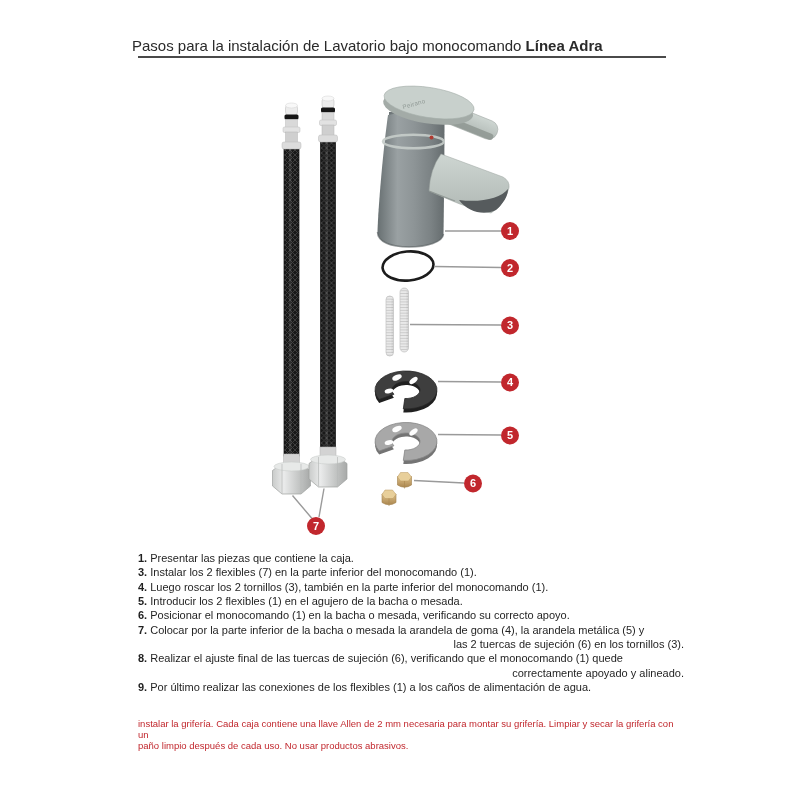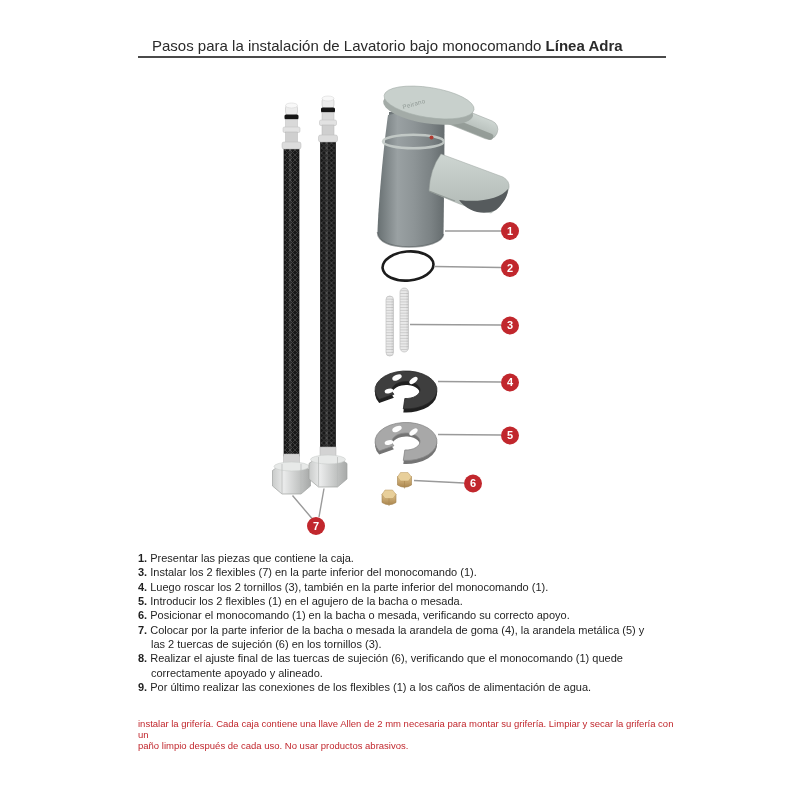--- a/index.html
+++ b/index.html
@@ -1,30 +1,30 @@
 <!DOCTYPE html>
 <html><head>
 <meta charset="utf-8">
 <style>
   html,body{margin:0;padding:0;}
   body{
     width:800px;height:800px;background:#ffffff;position:relative;
     font-family:"Liberation Sans",sans-serif;overflow:hidden;
   }
-  .title{position:absolute;left:152px;top:37px;font-size:15px;line-height:17px;color:#2a2a2a;white-space:nowrap;}
+  .title{position:absolute;left:132px;top:37px;font-size:15px;line-height:17px;color:#2a2a2a;white-space:nowrap;}
   .title .bold{font-weight:bold;}
   .rule{position:absolute;left:138px;top:56px;width:528px;height:2px;background:#4a4a4a;}
   svg.diagram{position:absolute;left:130px;top:80px;}
   svg text{font-family:"Liberation Sans",sans-serif;}
   .callout-num{font-size:11px;font-weight:bold;fill:#ffffff;text-anchor:middle;}
   .brand-txt{font-size:6.2px;fill:#929b97;letter-spacing:.3px;text-anchor:middle;}
   .steps{position:absolute;left:138px;top:551px;width:546px;color:#1f1f1f;font-size:11px;line-height:14.35px;}
   .step{padding-left:13px;text-indent:-13px;}
   .step .num{font-weight:bold;}
-  .step .cont{text-indent:0;}
+  .step .cont{text-indent:0;text-align:right;}
   .note{position:absolute;left:138px;top:719px;width:546px;color:#c1272d;font-size:9.5px;line-height:10.9px;}
   .note .label{font-weight:bold;}
 </style>
 </head>
 <body>
 
 <div class="title"><span>Pasos para la instalación de Lavatorio bajo monocomando </span><span class="bold">Línea Adra</span></div>
 <div class="rule"></div>
 
 <svg class="diagram" width="420" height="470" viewBox="130 80 420 470">

